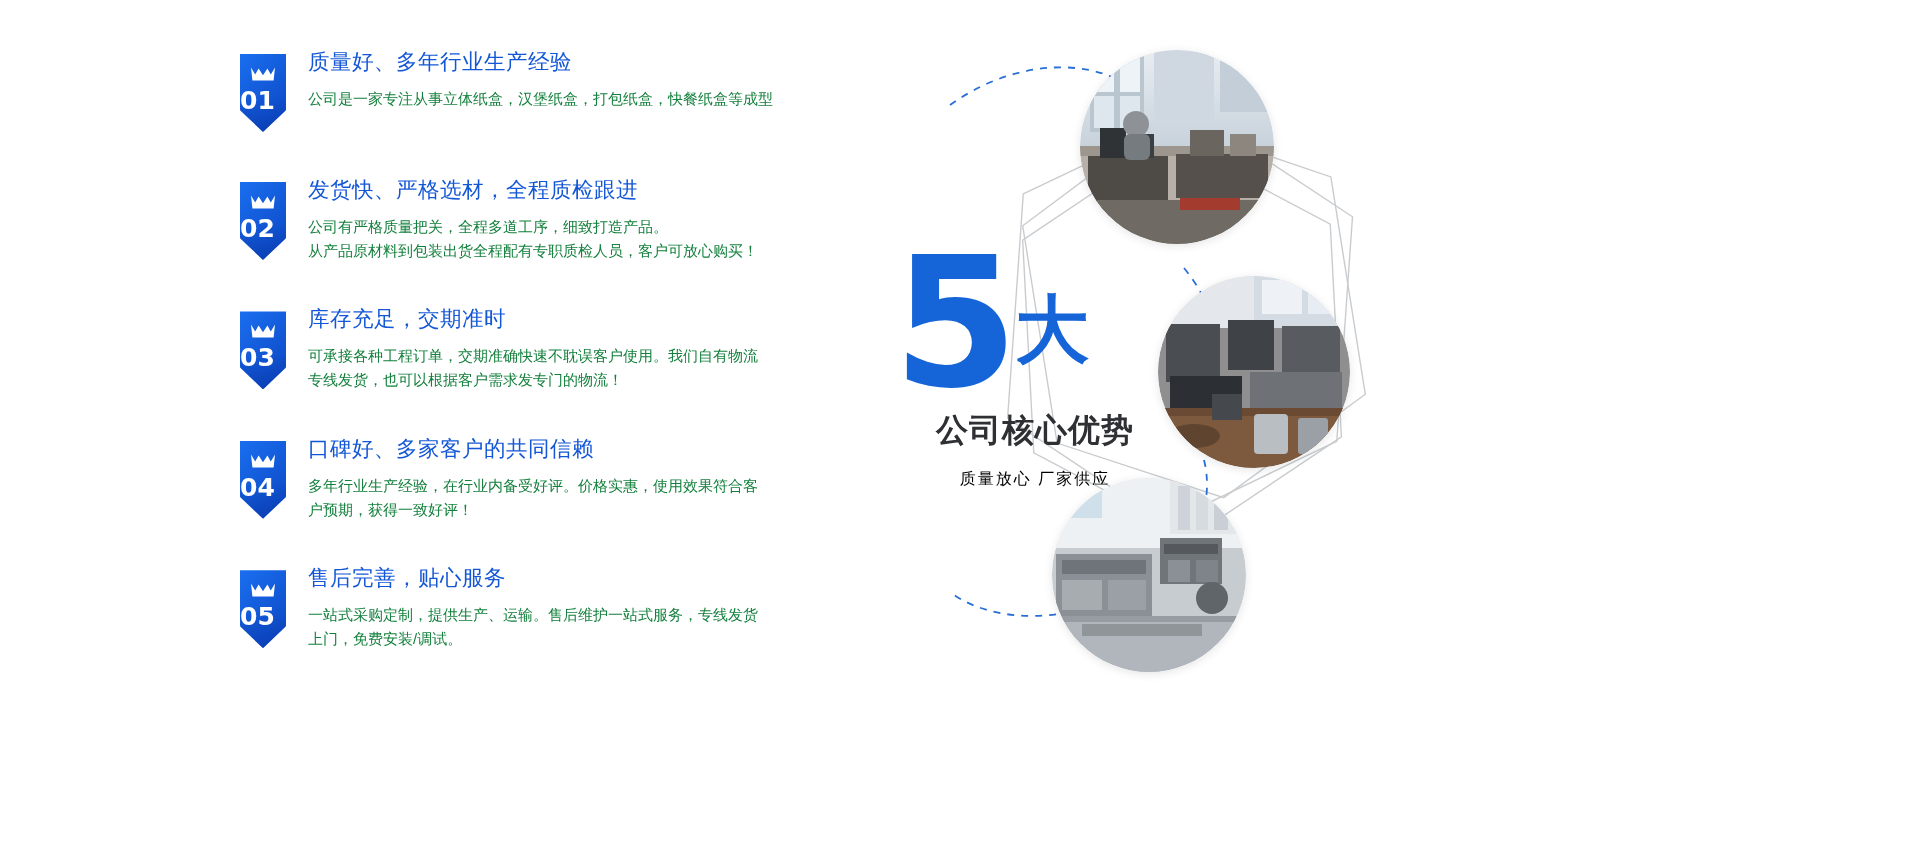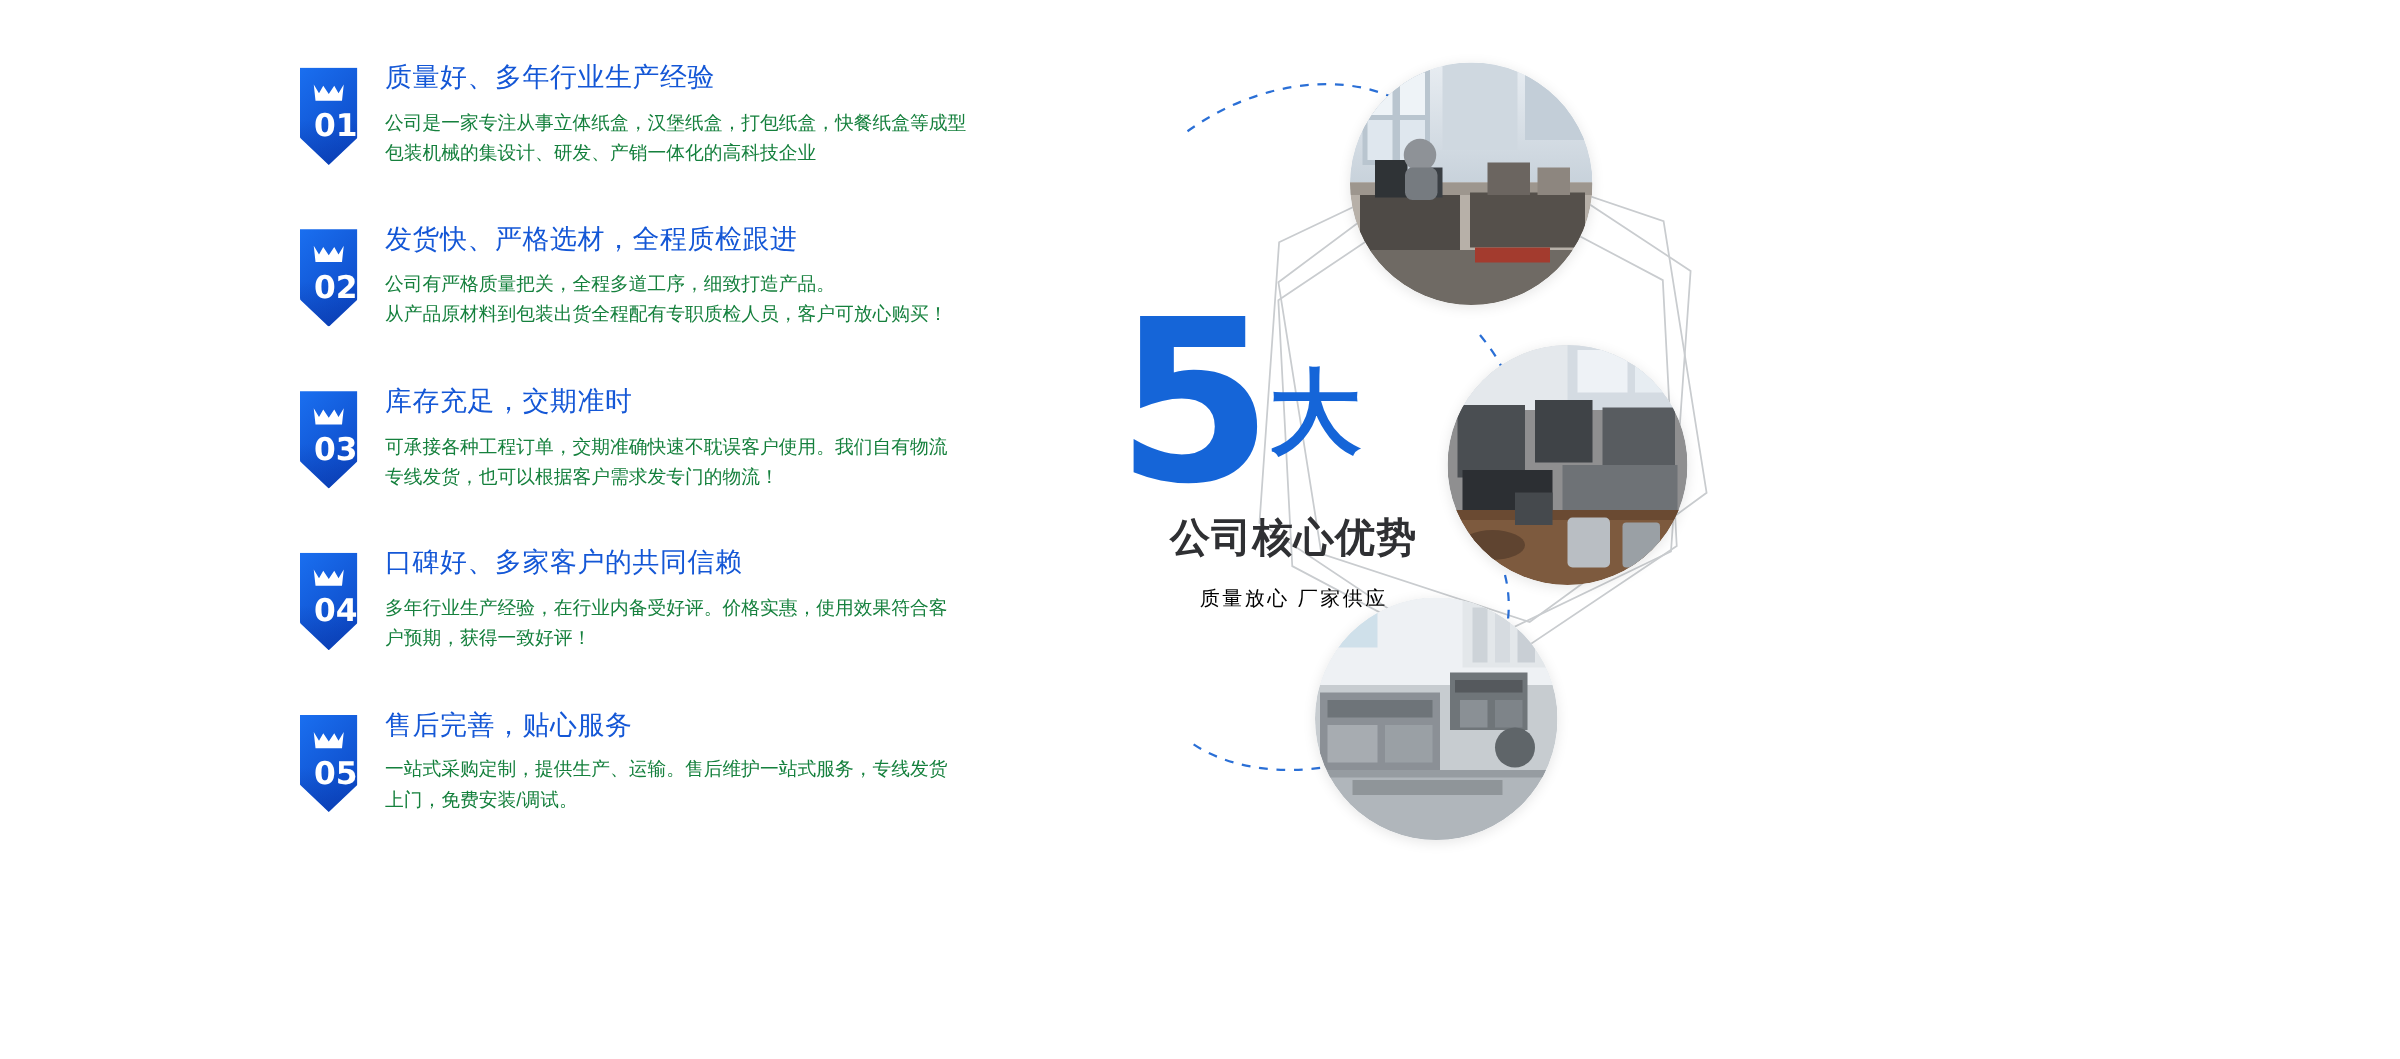--- a/index.html
+++ b/index.html
@@ -52,21 +52,21 @@
   .badge-crown {
     position: absolute;
     left: 50%; top: 12px;
     transform: translateX(-50%);
     width: 26px; height: 17px;
     z-index: 2;
   }
   .badge-num {
     position: absolute;
     left: 0; right: 0; top: 34px;
-    text-align: right;
+    text-align: left;
     color: #ffffff;
     font-size: 25px;
     font-weight: 700;
     letter-spacing: 0px;
     font-family: "DejaVu Sans", sans-serif;
     z-index: 2;
     line-height: 1;
   }
 
   .adv-text { padding-top: 2px; }
@@ -161,21 +161,20 @@
         <div class="badge-shape"></div>
         <svg class="badge-crown" viewBox="0 0 26 17">
           <path d="M1 1.5 L5.2 8.5 L8.6 2.6 L13 9.2 L17.4 2.6 L20.8 8.5 L25 1.5 L23.6 14.5 L2.4 14.5 Z" fill="#ffffff"></path>
         </svg>
         <div class="badge-num">01</div>
       </div>
       <div class="adv-text">
         <div class="adv-title">质量好、多年行业生产经验</div>
         <div class="adv-desc">
           <div>公司是一家专注从事立体纸盒，汉堡纸盒，打包纸盒，快餐纸盒等成型</div>
-          <div>包装机械的集设计、研发、产销一体化的高科技企业</div>
         </div>
       </div>
     </div>
 
     <div class="adv-item">
       <div class="badge">
         <div class="badge-shape"></div>
         <svg class="badge-crown" viewBox="0 0 26 17">
           <path d="M1 1.5 L5.2 8.5 L8.6 2.6 L13 9.2 L17.4 2.6 L20.8 8.5 L25 1.5 L23.6 14.5 L2.4 14.5 Z" fill="#ffffff"></path>
         </svg>

